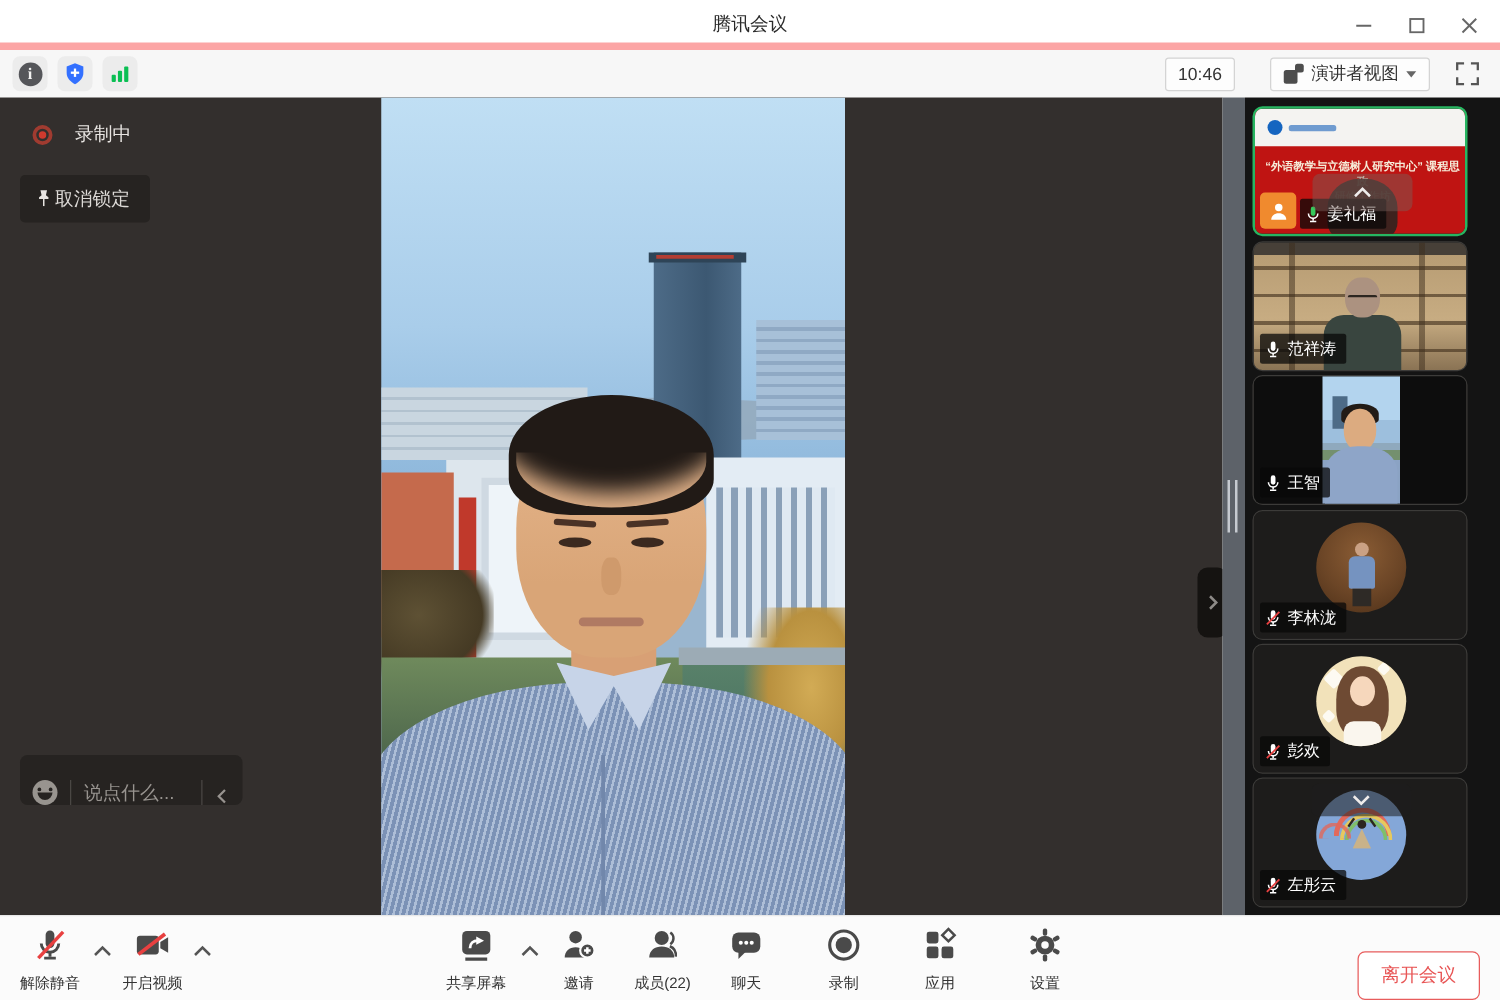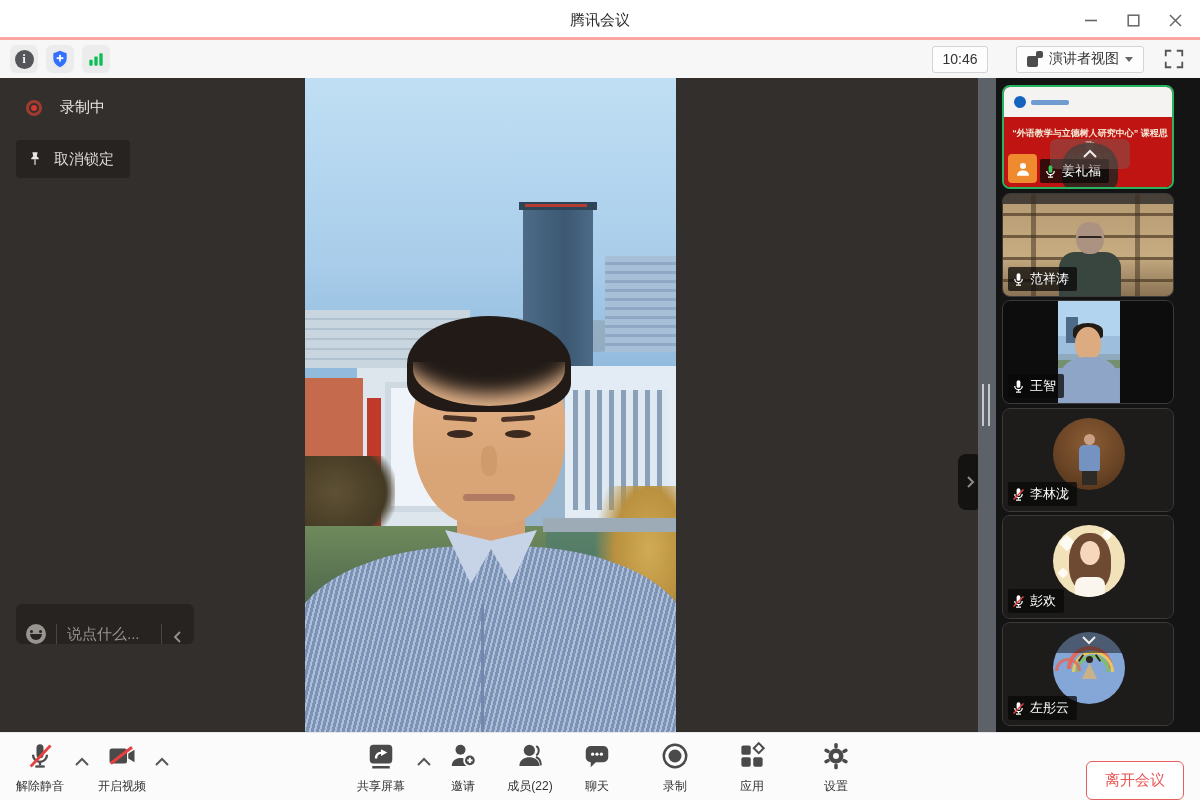--- a/index.html
+++ b/index.html
@@ -1,21 +1,21 @@
 <!DOCTYPE html>
 <html><head>
 <meta charset="utf-8">
 <style>
   * { margin:0; padding:0; box-sizing:border-box; }
   html,body { width:1200px; height:800px; overflow:hidden; }
   body { font-family:"Liberation Sans","DejaVu Sans",sans-serif; background:#fff; }
   #app { position:relative; width:1200px; height:800px; background:#fff; overflow:hidden; }
 
   
-  .titlebar { position:absolute; left:0; top:0; width:1200px; height:40px; background:#ffffff; border-bottom:3px solid #fca5a5; }
+  .titlebar { position:absolute; left:0; top:0; width:1200px; height:40px; background:#ffffff; border-bottom:6px solid #fca5a5; }
   .app-title { position:absolute; left:0; right:0; top:0; height:40px; line-height:40px; text-align:center; font-size:15px; color:#2b2b2b; }
   .win-controls { position:absolute; right:8px; top:0; height:40px; display:flex; align-items:center; gap:8px; }
   .win-btn { width:34px; height:30px; display:flex; align-items:center; justify-content:center; cursor:default; }
 
   
   .topbar { position:absolute; left:0; top:40px; width:1200px; height:38px; background:#f7f7f7; }
   .topbar-left { position:absolute; left:10px; top:5px; display:flex; gap:8px; }
   .tb-chip { width:28px; height:28px; border-radius:6px; background:#ececec; display:flex; align-items:center; justify-content:center; }
   .info-circle { width:19px; height:19px; border-radius:50%; background:#55565a; color:#f2f2f2; font-size:13px; font-weight:bold; display:flex; align-items:center; justify-content:center; font-family:"Liberation Serif","DejaVu Serif",serif; }
   .topbar-right { position:absolute; right:12px; top:5px; display:flex; align-items:center; gap:16px; }
@@ -61,21 +61,21 @@
   .p-brow { position:absolute; width:34px; height:5px; border-radius:3px; background:#4a3226; top:338px; }
   .p-eye  { position:absolute; width:26px; height:8px; border-radius:50%; background:#3b291f; top:352px; }
   .p-nose { position:absolute; left:176px; top:368px; width:16px; height:30px; border-radius:40%; background:#cf9a6c; }
   .p-mouth{ position:absolute; left:158px; top:416px; width:52px; height:7px; border-radius:4px; background:#b07a63; }
 
   
   .rec-indicator { position:absolute; left:26px; top:20px; display:flex; align-items:center; gap:18px; }
   .rec-dot { width:16px; height:16px; border-radius:50%; border:3px solid #a03b30; position:relative; }
   .rec-dot::after { content:""; position:absolute; left:2px; top:2px; width:6px; height:6px; border-radius:50%; background:#cf3a2e; }
   .rec-text { color:#e8e5e2; font-size:15px; }
-  .unpin-btn { position:absolute; left:16px; top:62px; height:38px; padding:0 16px 0 10px; background:#262321; border-radius:4px; display:flex; align-items:center; gap:10px; }
+  .unpin-btn { position:absolute; left:16px; top:62px; height:38px; padding:0 16px 0 10px; background:#262321; border-radius:4px; display:flex; align-items:center; }
   .unpin-btn span.txt { color:#dddad7; font-size:15px; }
   .chat-bar { position:absolute; left:16px; top:526px; width:178px; height:40px; background:#262321; border-radius:6px; display:flex; align-items:flex-end; padding:0 10px; gap:10px; }
   .chat-bar .sep { width:1px; height:20px; background:#4a4744; }
   .chat-bar .ph { color:#97938f; font-size:15px; flex:1; }
   .emoji { width:20px; height:20px; border-radius:50%; background:#98948f; position:relative; }
   .emoji::before { content:""; position:absolute; left:4px; top:6px; width:3px; height:3px; border-radius:50%; background:#262321; box-shadow:9px 0 0 #262321; }
   .emoji::after { content:""; position:absolute; left:4px; top:10px; width:12px; height:6px; border-radius:0 0 12px 12px; background:#262321; }
   .collapse-btn { position:absolute; right:-4px; top:376px; width:24px; height:56px; background:#151311; border-radius:8px; display:flex; align-items:center; justify-content:center; }
 
   

